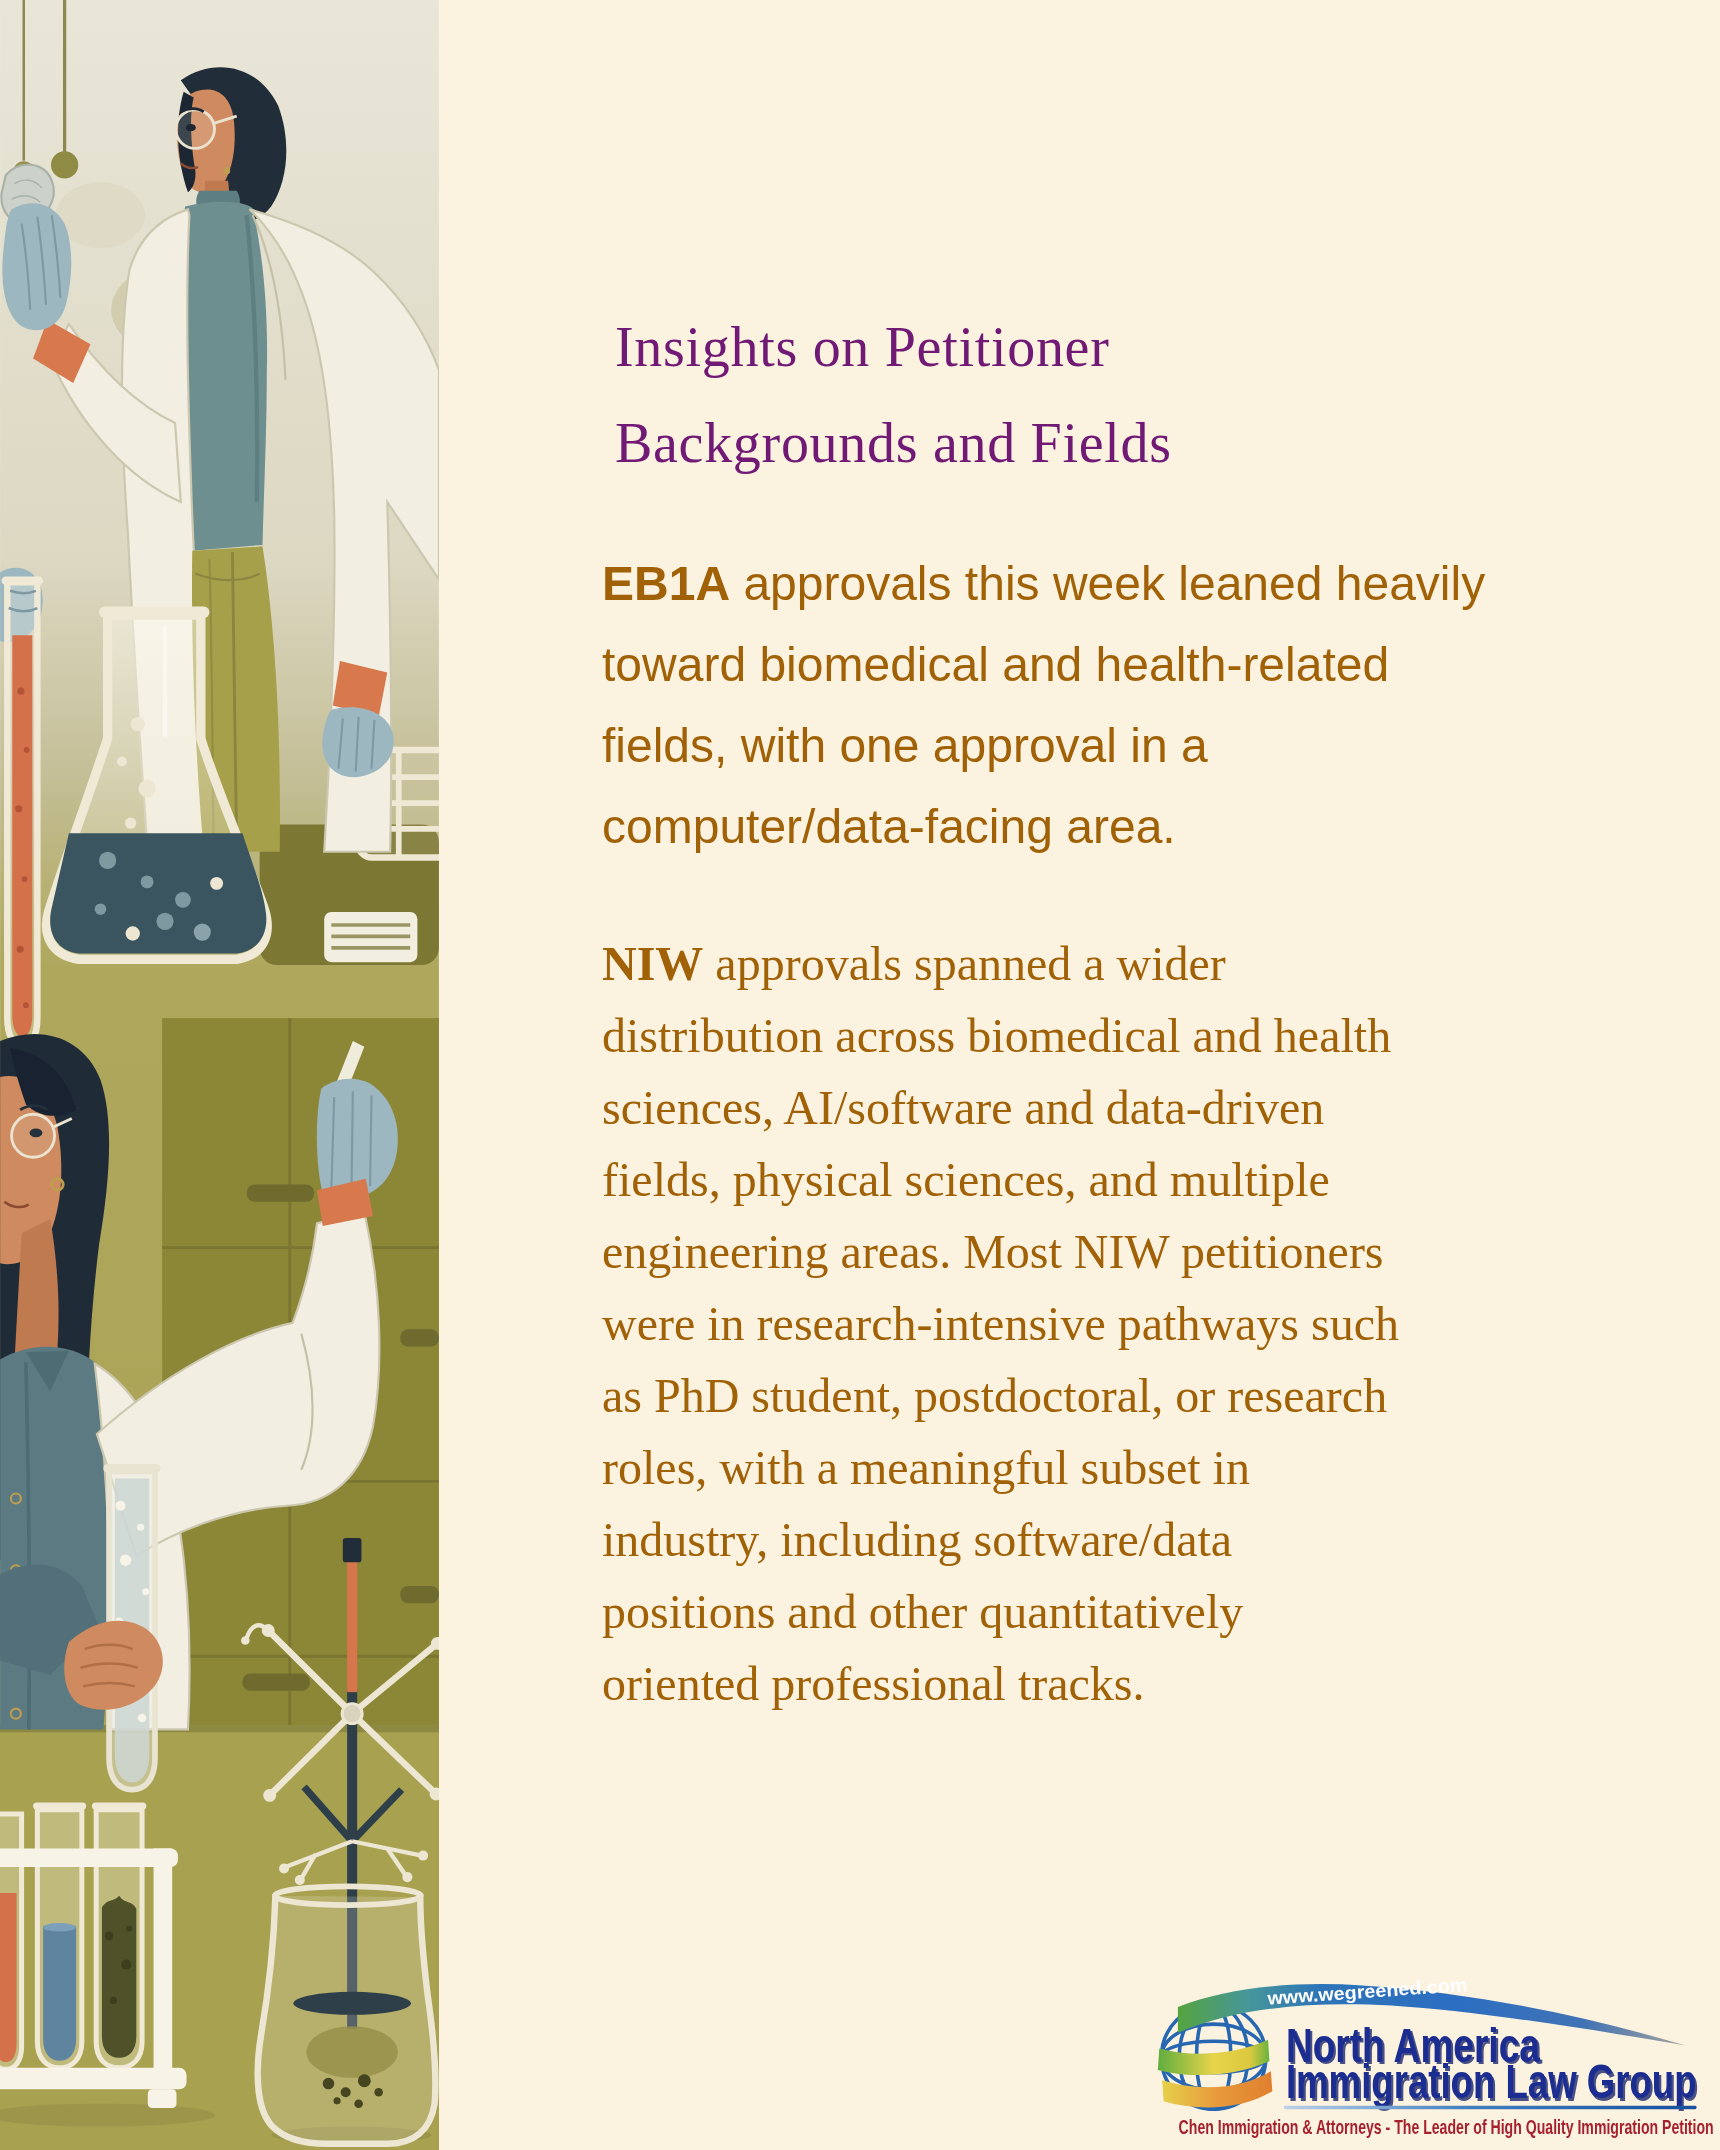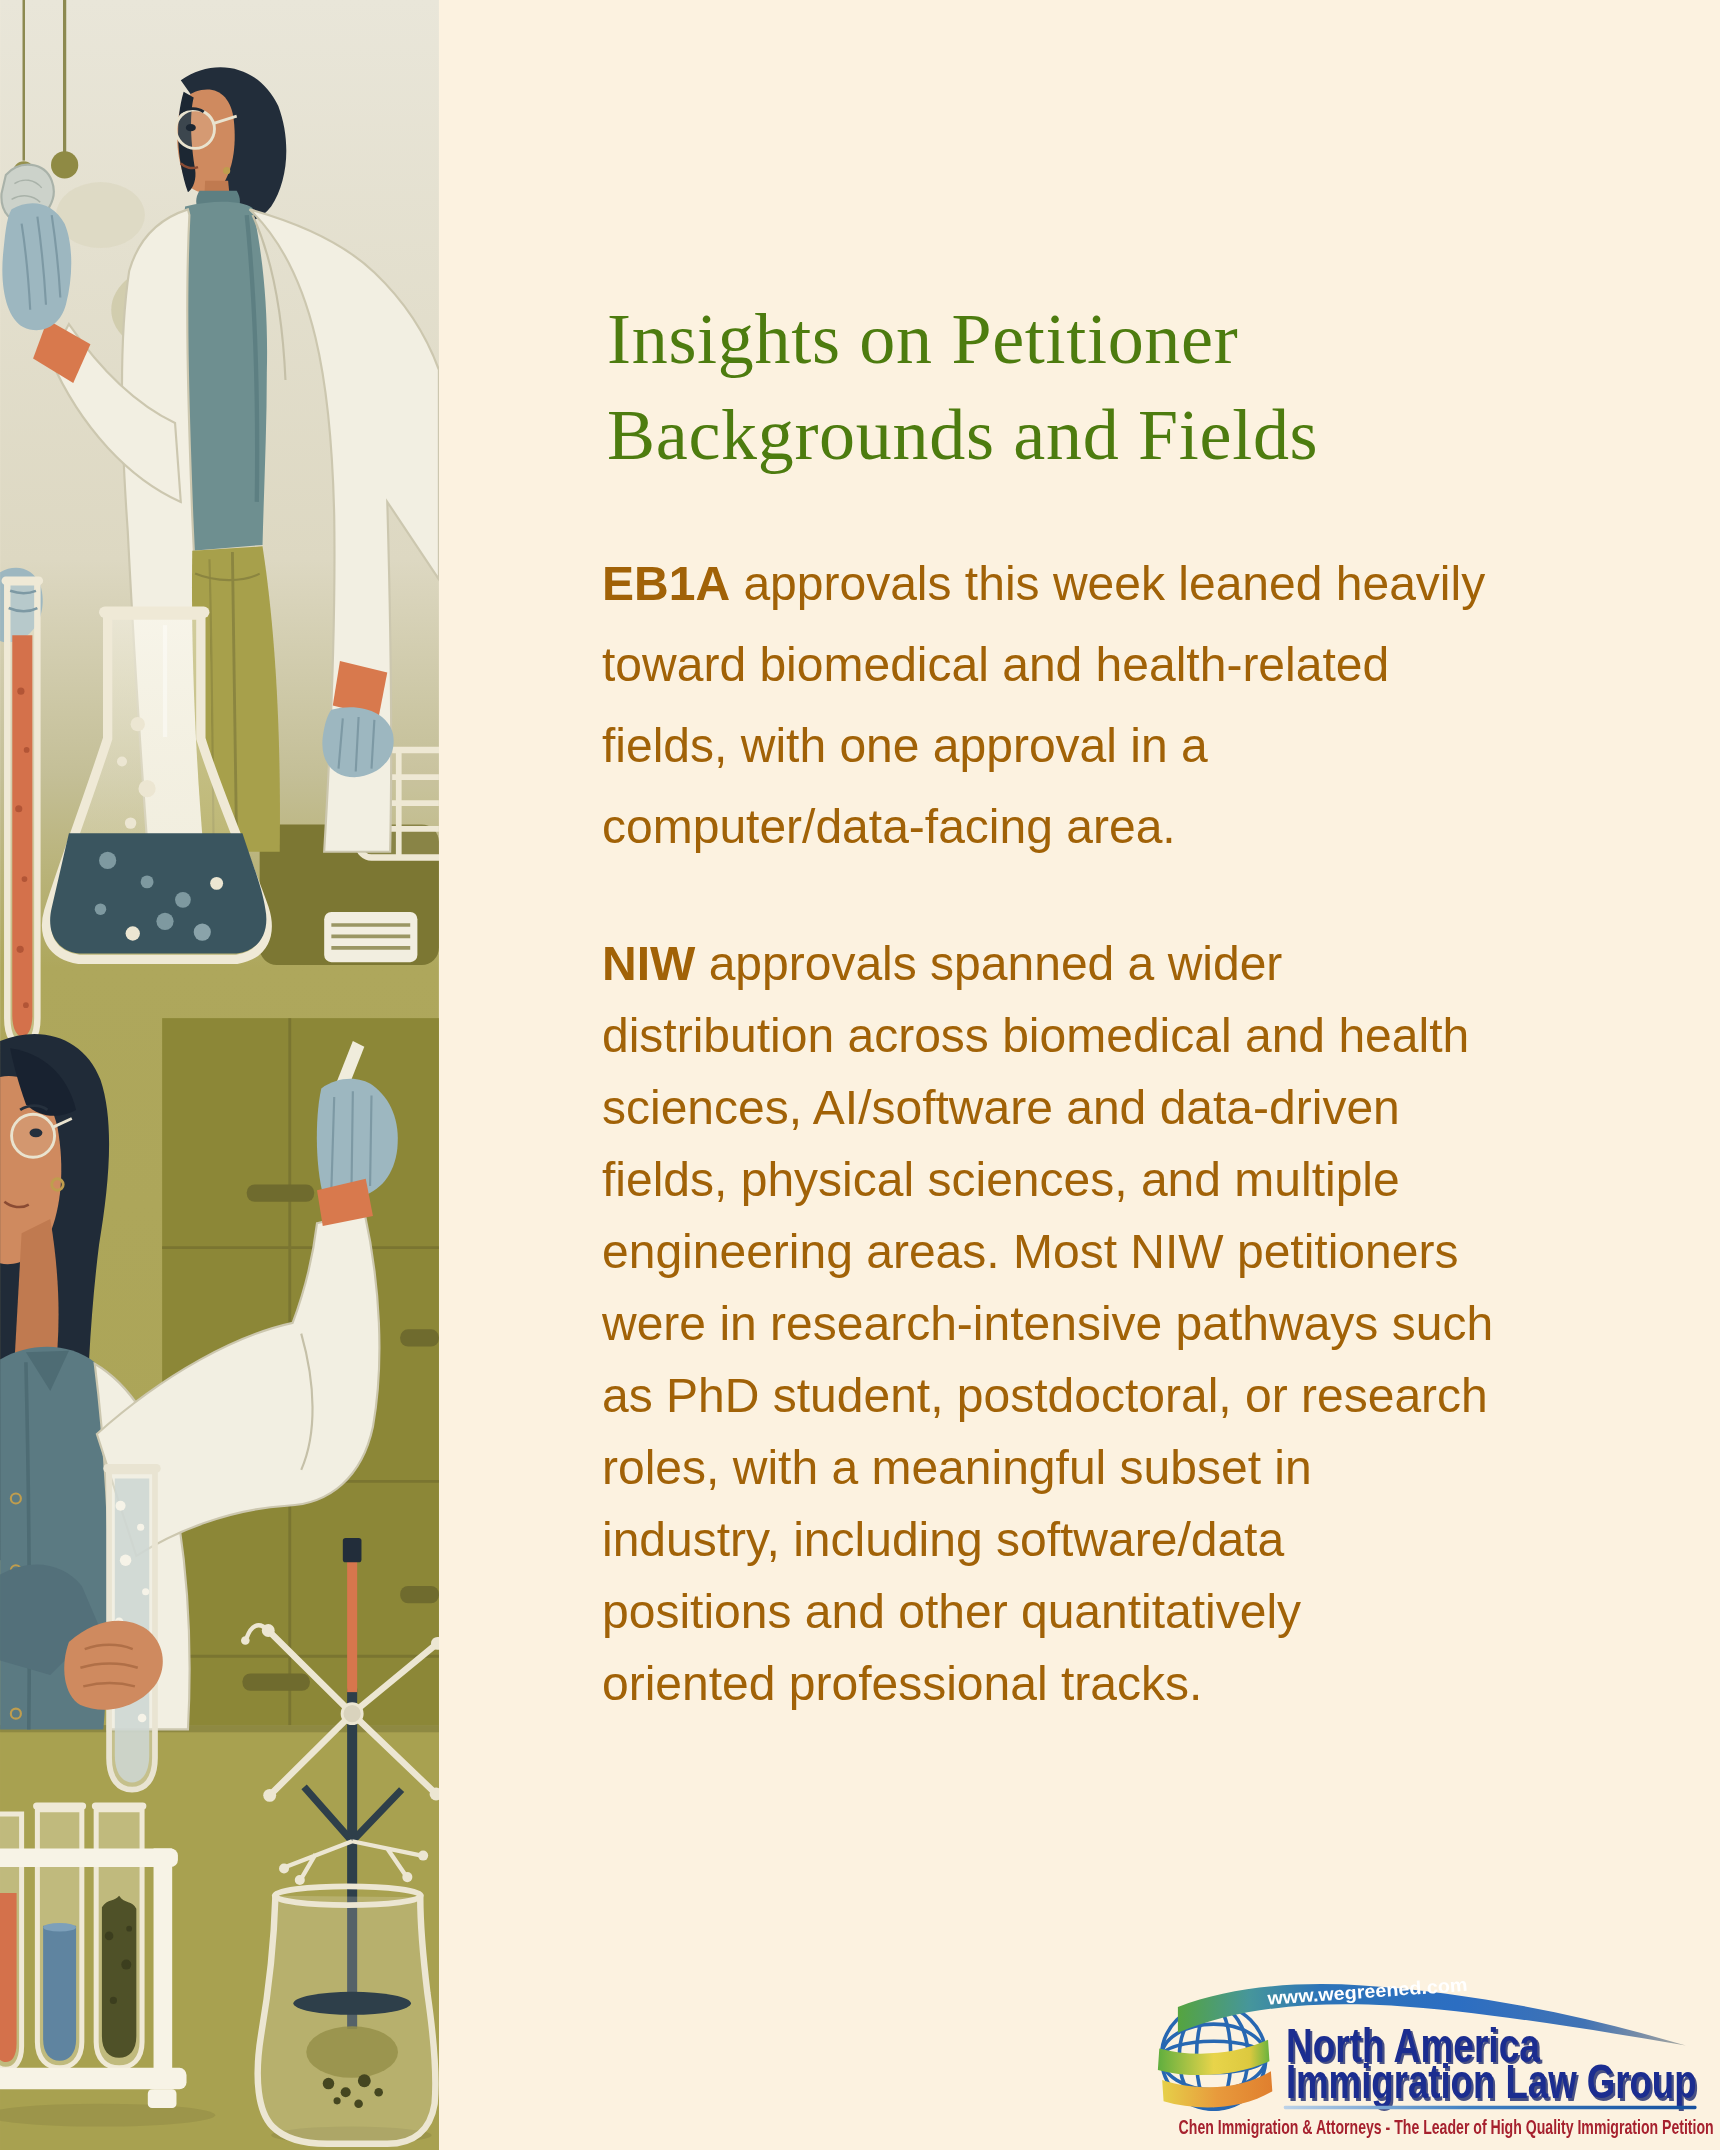--- a/index.html
+++ b/index.html
@@ -1,27 +1,27 @@
 <!DOCTYPE html>
 <html style="font-size:11.5px"><head>
 <meta charset="utf-8">
 <style>
   html,body{margin:0;padding:0;width:1721px;height:2151px;overflow:hidden;
     background:#fcf2e0;font-family:"Liberation Sans",sans-serif;}
   .stage{position:absolute;left:0;top:0;width:1721px;height:2151px;}
   .illustration{position:absolute;left:0;top:0;width:439px;height:2151px;}
-  .page-title{position:absolute;left:599px;top:283px;margin:8px;
+  .page-title{position:absolute;left:599px;top:283px;margin:16px;
     font-family:"Liberation Serif",serif;font-weight:400;
-    font-size:72px;line-height:96px;letter-spacing:0.7px;
-    color:#4d7c0f;white-space:pre-line;}
+    font-size:56px;line-height:96px;letter-spacing:0.7px;
+    color:#701a75;white-space:pre-line;}
   .para{position:absolute;left:602px;width:1090px;margin:0;
     color:#a16207;white-space:pre-line;}
   .para strong{font-weight:700;}
   #para-eb1a{top:543px;font-size:48px;line-height:81px;}
-  #para-niw{top:928px;font-size:48px;line-height:72px;}
+  #para-niw{top:928px;font-size:48px;line-height:72px;font-family:Liberation Serif, serif;}
   .logo{position:absolute;left:1147px;top:1964px;width:574px;height:186px;}
   svg text{font-family:"Liberation Sans",sans-serif;}
 </style>
 </head>
 <body>
 
 <div class="stage">
 
   <div class="illustration">
     <svg width="439" height="2151" viewBox="0 0 612 3000">

